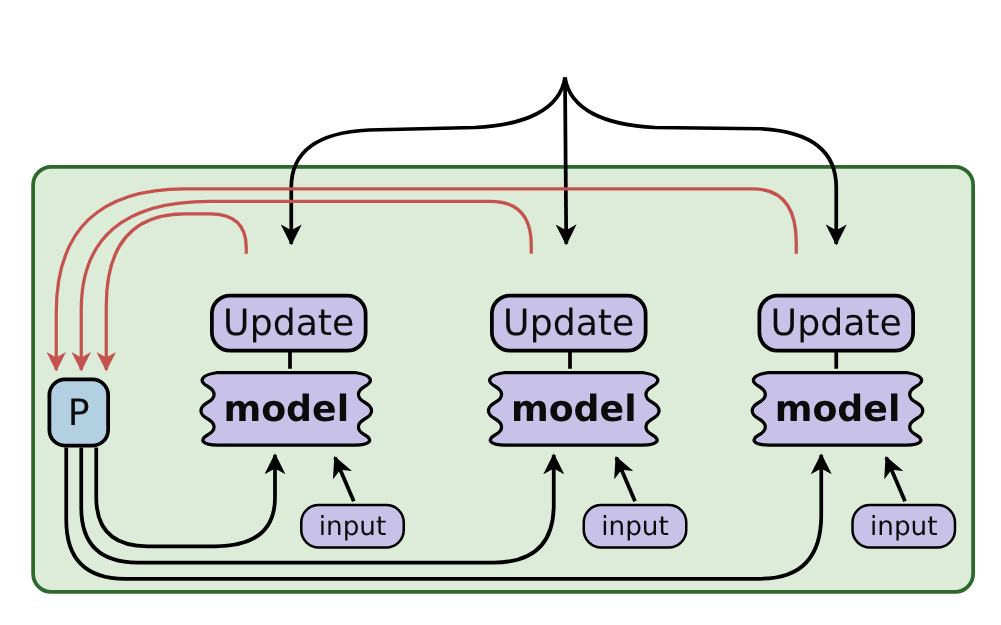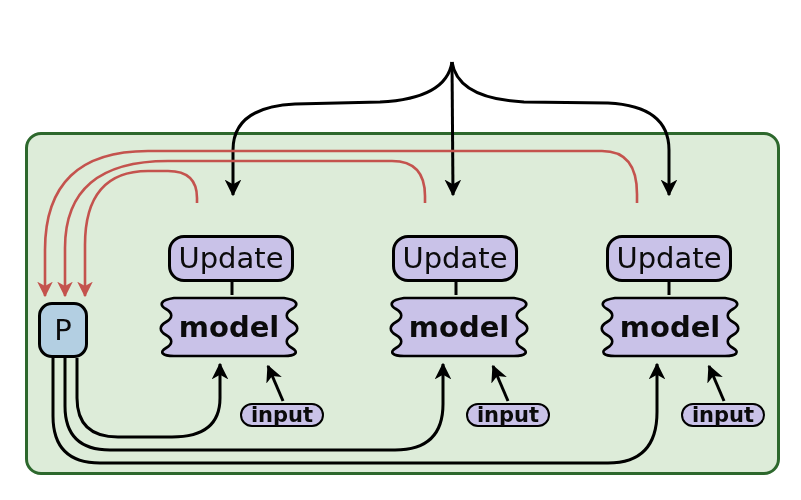--- a/index.html
+++ b/index.html
@@ -48,23 +48,23 @@
     width:142px;height:62px;top:296px;background:transparent;border:none;
     font-size:29px;
     font-weight:bold;
   }
   .model-1{left:158px;}
   .model-2{left:388px;}
   .model-3{left:599px;}
   .model-node svg{position:absolute;left:0;top:0;}
   .model-node .lbl{position:relative;}
   .input-node{
-    width:84px;height:24px;top:403px;
+    width:84px;height:36px;top:403px;
     background:var(--node-fill);border:2.5px solid var(--node-border);
-    border-radius:15px;font-size:21px;font-weight:bold;
+    border-radius:15px;font-size:21px;
   }
   .input-1{left:240px;}
   .input-2{left:466px;}
   .input-3{left:681px;}
   .p-node{
     left:38px;top:302px;width:50px;height:56px;
     background:var(--p-fill);border:3px solid var(--node-border);
     border-radius:14px;font-size:29px;
   }
 </style>

